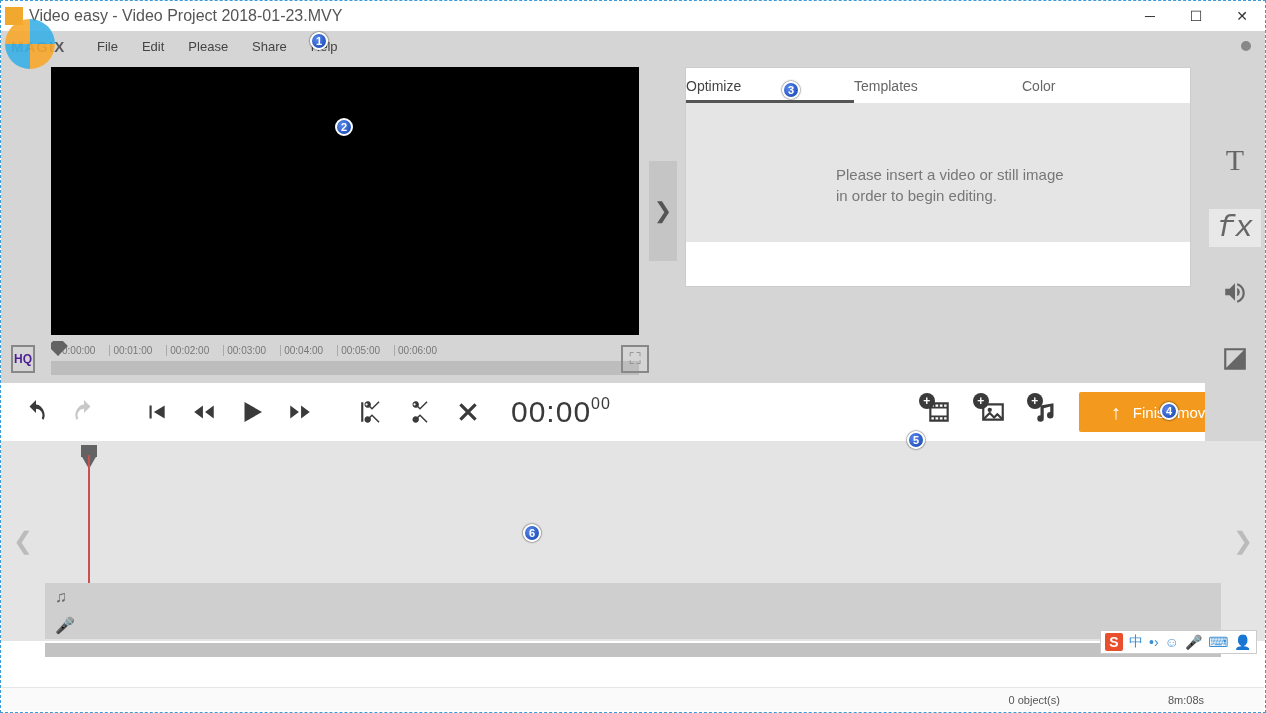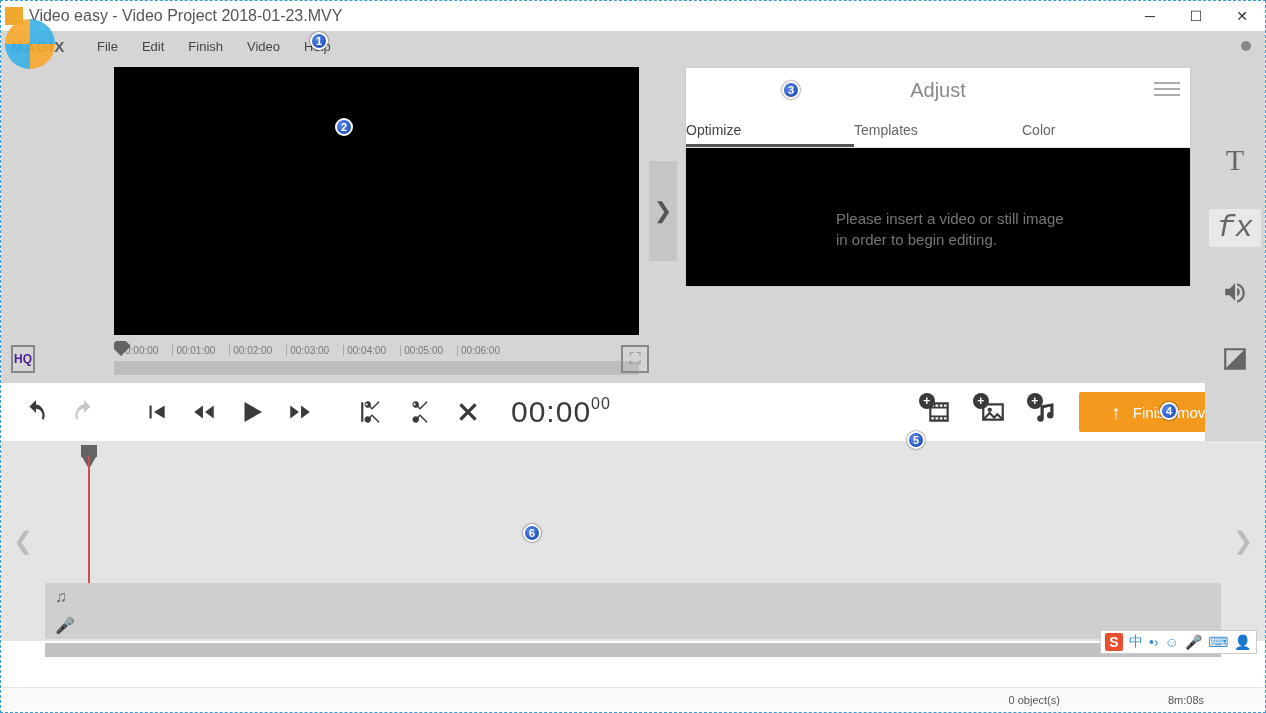--- a/index.html
+++ b/index.html
@@ -15,39 +15,39 @@
 .watermark-logo .wm-text { margin-left: 6px; }
 .watermark-logo .cn { font-size: 22px; font-weight: bold; color: #3c95cf; font-style: italic; }
 .watermark-logo .url { font-size: 14px; color: #5aa138; font-weight: bold; }
 
 .menubar { height: 30px; background: #d5d5d5; display: flex; align-items: center; padding-left: 84px; position: relative; }
 .menubar .brand { position: absolute; left: 10px; font-size: 15px; font-weight: bold; color: #5a5a5a; letter-spacing: 1px; }
 .menubar .menu-item { padding: 0 12px; font-size: 13px; color: #444; cursor: pointer; }
 .menubar .dot { position: absolute; right: 14px; width: 10px; height: 10px; background: #888; border-radius: 50%; }
 
 .upper { height: 322px; background: #d5d5d5; display: flex; position: relative; }
-.preview-zone { width: 648px; padding: 6px 10px 8px 113px; display: flex; flex-direction: column; position: relative; }
+.preview-zone { width: 648px; padding: 6px 10px 8px 50px; display: flex; flex-direction: column; position: relative; }
 .video-preview { flex: 1; background: #000; }
 .ruler { height: 18px; margin-top: 6px; display: flex; align-items: center; font-size: 10px; color: #777; overflow: hidden; position: relative; }
 .ruler .playhead { position: absolute; left: 0; top: -2px; width: 14px; height: 14px; background: #636363; transform: rotate(45deg); }
 .ruler .tick { margin: 0 7px; border-left: 1px solid #aaa; padding-left: 3px; }
 .zoom-bar { height: 14px; background: #bdbdbd; margin-top: 2px; }
 .hq-indicator { position: absolute; left: 10px; bottom: 10px; width: 24px; height: 28px; border: 2px solid #888; display: flex; align-items: center; justify-content: center; font-size: 12px; font-weight: bold; color: #4c1d95; }
 .hq-indicator::after { content: ""; position: absolute; right: -2px; top: -8px; left: -8px; bottom: -2px; border-top: 2px solid #888; border-left: 2px solid #888; transform: translate(6px,6px); display:none; }
 
 .toggle-arrow { width: 28px; height: 100px; background: #c5c5c5; display: flex; align-items: center; justify-content: center; font-size: 22px; color: #555; margin-top: 100px; cursor: pointer; }
 .right-panel { margin-left: 8px; width: 506px; height: 220px; margin-top: 6px; background: #fff; border: 1px solid #ccc; position: relative; }
 .right-panel .panel-titlebar { height: 44px; display: flex; align-items: center; justify-content: center; position: relative; }
 .right-panel .panel-title { font-size: 20px; color: #888; }
 .right-panel .hamburger { position: absolute; right: 10px; top: 10px; width: 26px; height: 20px; cursor: pointer; }
 .right-panel .hamburger span { display: block; height: 2px; background: #aaa; margin: 4px 0; }
 .right-panel .tabs { height: 36px; display: flex; border-bottom: 1px solid #e6e6e6; }
 .right-panel .tabs .tab { flex: 1; line-height: 36px; font-size: 14px; color: #666; cursor: pointer; }
 .right-panel .tabs .tab.active { border-bottom: 3px solid #555; color: #444; }
-.right-panel .tab-body { padding: 60px 80px; font-size: 15px; color: #777; font-weight: 500; line-height: 1.4; background:#000000; height: calc(100% - 80px);}
+.right-panel .tab-body { padding: 60px 80px; font-size: 15px; color: #777; font-weight: 500; line-height: 1.4; background:#e5e5e5; height: calc(100% - 80px);}
 .right-panel .tab-body-inner{ max-width:230px; margin-left:70px;}
 
 .side-tools { position: absolute; right: 0; top: 60px; width: 60px; background: #d5d5d5; height: 322px; display: flex; flex-direction: column; align-items: center; gap: 32px; padding-top: 22px; }
 .side-tools .tool { font-size: 30px; color: #666; font-family: Liberation Mono, monospace; cursor: pointer; }
 .side-tools .tool.active { background: #e8e8e8; padding: 2px 8px; }
 .fullscreen-btn { position: absolute; left: 620px; bottom: 10px; width: 28px; height: 28px; border: 2px solid #888; display:flex; align-items:center; justify-content:center; color:#888; font-size:16px;}
 
 .transport { height: 58px; background: #fff; display: flex; align-items: center; padding: 0 16px; gap: 10px; }
 .transport .tbtn { width: 38px; height: 38px; display: flex; align-items: center; justify-content: center; font-size: 24px; color: #3a3a3a; cursor: pointer; }
 .transport .tbtn.disabled { color: #c8c8c8; }
@@ -93,22 +93,22 @@
 </div>
 
 <div class="watermark-logo">
   <div class="wm-ico"></div>
 </div>
 
 <div class="menubar">
   <div class="brand">MAGIX</div>
   <div class="menu-item">File</div>
   <div class="menu-item">Edit</div>
-  <div class="menu-item">Finish</div>
-  <div class="menu-item">Video</div>
+  <div class="menu-item">Please</div>
+  <div class="menu-item">Share</div>
   <div class="menu-item">Help</div>
   <div class="dot"></div>
 </div>
 
 <div class="upper">
   <div class="preview-zone">
     <div class="video-preview"></div>
     <div class="ruler">
       <div class="playhead"></div>
       <span class="tick">0:00:00</span>
@@ -122,28 +122,20 @@
     <div class="zoom-bar"></div>
   </div>
   <div class="hq-indicator">
       <span>HQ</span>
     </div>
   <div class="fullscreen-btn">⛶</div>
 
   <div class="toggle-arrow">❯</div>
 
   <div class="right-panel">
-    <div class="panel-titlebar">
-      <div class="panel-title">Adjust</div>
-      <div class="hamburger">
-          <span></span>
-          <span></span>
-          <span></span>
-        </div>
-    </div>
     <div class="tabs">
       <div class="tab active">Optimize</div>
       <div class="tab">Templates</div>
       <div class="tab">Color</div>
     </div>
     <div class="tab-body">
       <div class="tab-body-inner">Please insert a video or still image in order to begin editing.</div>
     </div>
   </div>
 

